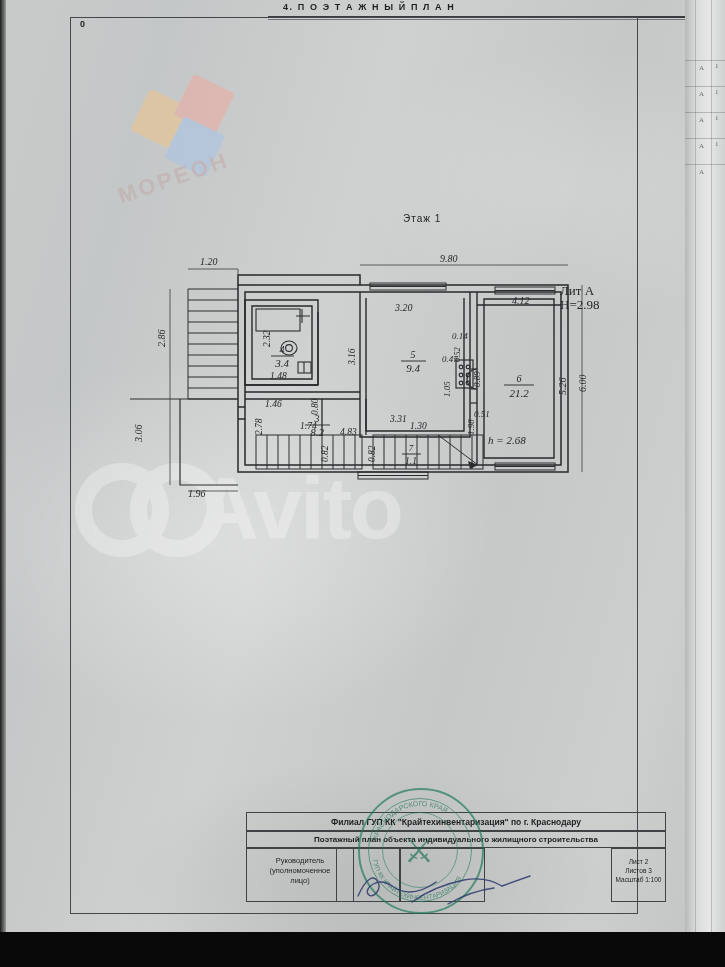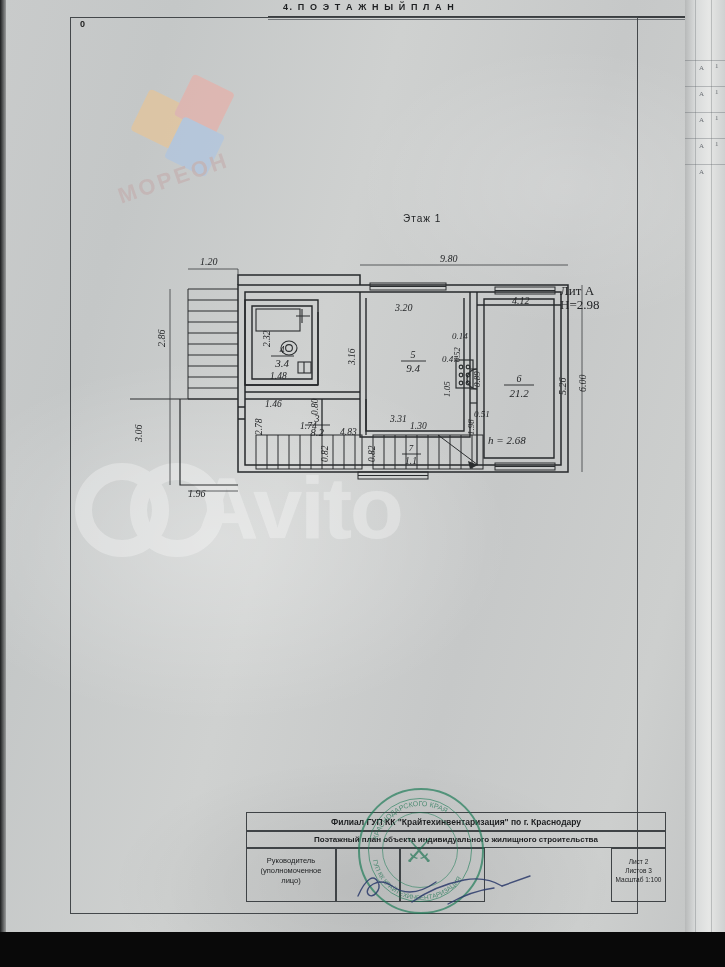--- a/index.html
+++ b/index.html
@@ -63,21 +63,21 @@
   #plan{position:absolute;left:70px;top:17px;width:566px;height:500px;}
   #plan svg{display:block;}
 
   .dim{font-family:"Liberation Serif",serif;font-style:italic;fill:#232527;}
 
   
   #titleblock{position:absolute;left:246px;top:812px;width:420px;height:90px;}
   #titleblock .tb{position:absolute;border:1px solid #3f4346;box-sizing:border-box;}
   #tb-row1{left:0;top:0;width:420px;height:19px;}
   #tb-row2{left:0;top:19px;width:420px;height:17px;}
-  #tb-c1{left:0;top:36px;width:90px;height:54px;}
+  #tb-c1{left:0;top:36px;width:108px;height:54px;}
   #tb-c2{left:90px;top:36px;width:64px;height:54px;}
   #tb-c3{left:154px;top:36px;width:85px;height:54px;}
   #tb-c4{left:239px;top:36px;width:126px;height:54px;}
   #tb-c5{left:365px;top:36px;width:55px;height:54px;}
   .tbtxt{position:absolute;width:100%;text-align:center;color:#1c1e20;
      font-family:"Liberation Sans",sans-serif;font-weight:bold;}
   #tb-org{top:4px;font-size:8.5px;}
   #tb-sub{top:3px;font-size:8px;}
   #tb-role{top:7px;font-size:7.5px;line-height:10px;font-weight:normal;}
   #tb-addr{top:20px;font-size:7.5px;font-weight:normal;}

